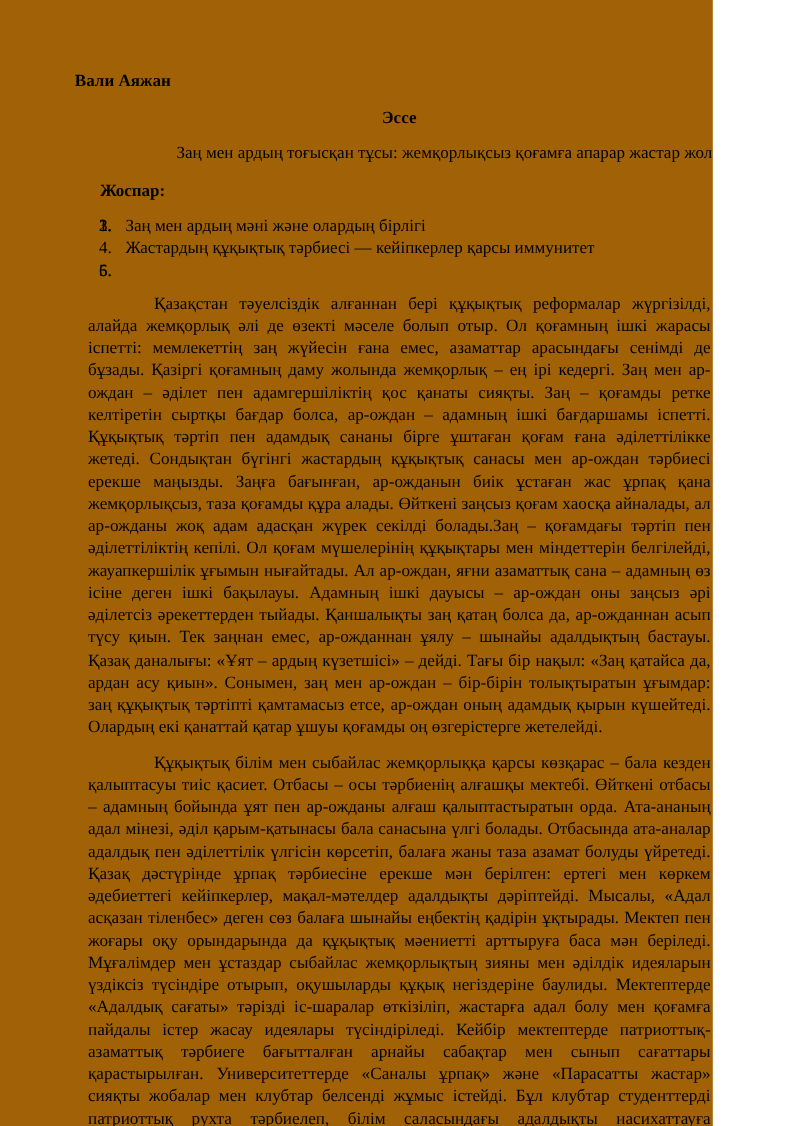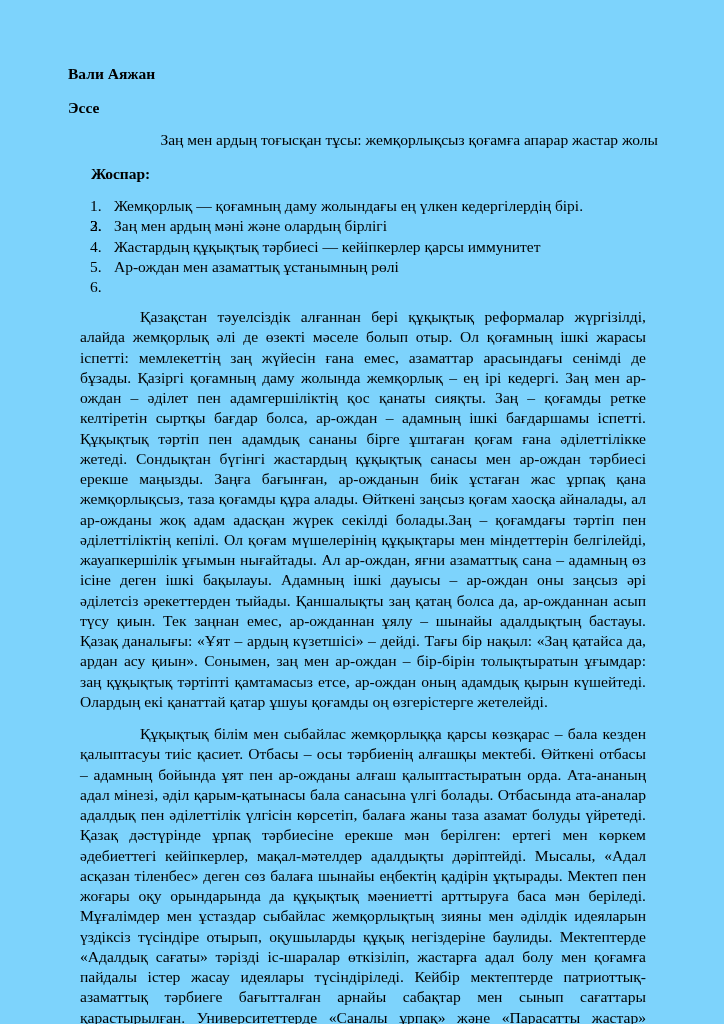--- a/index.html
+++ b/index.html
@@ -6,23 +6,23 @@
     margin: 0;
     padding: 0;
     background: #ffffff;
   }
   body {
     font-family: "Liberation Serif", "DejaVu Serif", serif;
     color: #000000;
   }
   .page {
     position: relative;
-    width: 724px;
+    width: 648px;
     height: 1024px;
-    background: #7dd3fc;
+    background: #a16207;
     box-sizing: border-box;
     overflow: hidden;
   }
   .content {
     position: absolute;
     left: 68px;
     top: 64px;
     width: 590px;
   }
 
@@ -31,20 +31,21 @@
     font-size: 15.5px;
     font-weight: bold;
     line-height: 20px;
     text-align: left;
     margin: 0 0 0 0;
   }
   .essay-label {
     font-size: 15.5px;
     font-weight: bold;
     line-height: 20px;
+    text-align: center;
     margin: 14px 0 0 0;
   }
   .doc-title {
     font-size: 15.5px;
     font-weight: normal;
     line-height: 20px;
     text-align: right;
     margin: 12px 0 0 0;
   }
   .plan-label {
@@ -102,36 +103,34 @@
 
     <div class="essay-label">Эссе</div>
 
     <div class="doc-title">Заң мен ардың тоғысқан тұсы: жемқорлықсыз қоғамға апарар жастар жолы</div>
 
     <div class="plan-label">Жоспар:</div>
 
     <ol class="plan-list">
       <li>
         <span class="num">1.</span>
-        <span>Жемқорлық — қоғамның даму жолындағы ең үлкен кедергілердің бірі.</span>
       </li>
       <li>
         <span class="num">2.</span>
       </li>
       <li>
         <span class="num">3.</span>
         <span>Заң мен ардың мәні және олардың бірлігі</span>
       </li>
       <li>
         <span class="num">4.</span>
         <span>Жастардың құқықтық тәрбиесі — кейіпкерлер қарсы иммунитет</span>
       </li>
       <li>
         <span class="num">5.</span>
-        <span>Ар-ождан мен азаматтық ұстанымның рөлі</span>
       </li>
       <li>
         <span class="num">6.</span>
       </li>
     </ol>
 
     <div class="body-text">
       <p class="para">Қазақстан тәуелсіздік алғаннан бері құқықтық реформалар жүргізілді, алайда жемқорлық әлі де өзекті мәселе болып отыр. Ол қоғамның ішкі жарасы іспетті: мемлекеттің заң жүйесін ғана емес, азаматтар арасындағы сенімді де бұзады. Қазіргі қоғамның даму жолында жемқорлық – ең ірі кедергі. Заң мен ар-ождан – әділет пен адамгершіліктің қос қанаты сияқты. Заң – қоғамды ретке келтіретін сыртқы бағдар болса, ар-ождан – адамның ішкі бағдаршамы іспетті. Құқықтық тәртіп пен адамдық сананы бірге ұштаған қоғам ғана әділеттілікке жетеді. Сондықтан бүгінгі жастардың құқықтық санасы мен ар-ождан тәрбиесі ерекше маңызды. Заңға бағынған, ар-ожданын биік ұстаған жас ұрпақ қана жемқорлықсыз, таза қоғамды құра алады. Өйткені заңсыз қоғам хаосқа айналады, ал ар-ожданы жоқ адам адасқан жүрек секілді болады.Заң – қоғамдағы тәртіп пен әділеттіліктің кепілі. Ол қоғам мүшелерінің құқықтары мен міндеттерін белгілейді, жауапкершілік ұғымын нығайтады. Ал ар-ождан, яғни азаматтық сана – адамның өз ісіне деген ішкі бақылауы. Адамның ішкі дауысы – ар-ождан оны заңсыз әрі әділетсіз әрекеттерден тыйады. Қаншалықты заң қатаң болса да, ар-ожданнан асып түсу қиын. Тек заңнан емес, ар-ожданнан ұялу – шынайы адалдықтың бастауы. Қазақ даналығы: «Ұят – ардың күзетшісі» – дейді. Тағы бір нақыл: «Заң қатайса да, ардан асу қиын». Сонымен, заң мен ар-ождан – бір-бірін толықтыратын ұғымдар: заң құқықтық тәртіпті қамтамасыз етсе, ар-ождан оның адамдық қырын күшейтеді. Олардың екі қанаттай қатар ұшуы қоғамды оң өзгерістерге жетелейді.</p>
       <p class="para">Құқықтық білім мен сыбайлас жемқорлыққа қарсы көзқарас – бала кезден қалыптасуы тиіс қасиет. Отбасы – осы тәрбиенің алғашқы мектебі. Өйткені отбасы – адамның бойында ұят пен ар-ожданы алғаш қалыптастыратын орда. Ата-ананың адал мінезі, әділ қарым-қатынасы бала санасына үлгі болады. Отбасында ата-аналар адалдық пен әділеттілік үлгісін көрсетіп, балаға жаны таза азамат болуды үйретеді. Қазақ дәстүрінде ұрпақ тәрбиесіне ерекше мән берілген: ертегі мен көркем әдебиеттегі кейіпкерлер, мақал-мәтелдер адалдықты дәріптейді. Мысалы, «Адал асқазан тіленбес» деген сөз балаға шынайы еңбектің қадірін ұқтырады. Мектеп пен жоғары оқу орындарында да құқықтық мәениетті арттыруға баса мән беріледі. Мұғалімдер мен ұстаздар сыбайлас жемқорлықтың зияны мен әділдік идеяларын үздіксіз түсіндіре отырып, оқушыларды құқық негіздеріне баулиды. Мектептерде «Адалдық сағаты» тәрізді іс-шаралар өткізіліп, жастарға адал болу мен қоғамға пайдалы істер жасау идеялары түсіндіріледі. Кейбір мектептерде патриоттық-азаматтық тәрбиеге бағытталған арнайы сабақтар мен сынып сағаттары қарастырылған. Университеттерде «Саналы ұрпақ» және «Парасатты жастар» сияқты жобалар мен клубтар белсенді жұмыс істейді. Бұл клубтар студенттерді патриоттық рухта тәрбиелеп, білім саласындағы адалдықты насихаттауға атсалысады. Мысалы, «Sanaly Urpaq» жобалық кеңсесі оқу орындарында сыбайлас жемқорлыққа қарсы стандарттар мен академиялық адалдық кодексін енгізуде. Сонымен қатар ЖОО-да</p>
     </div>

